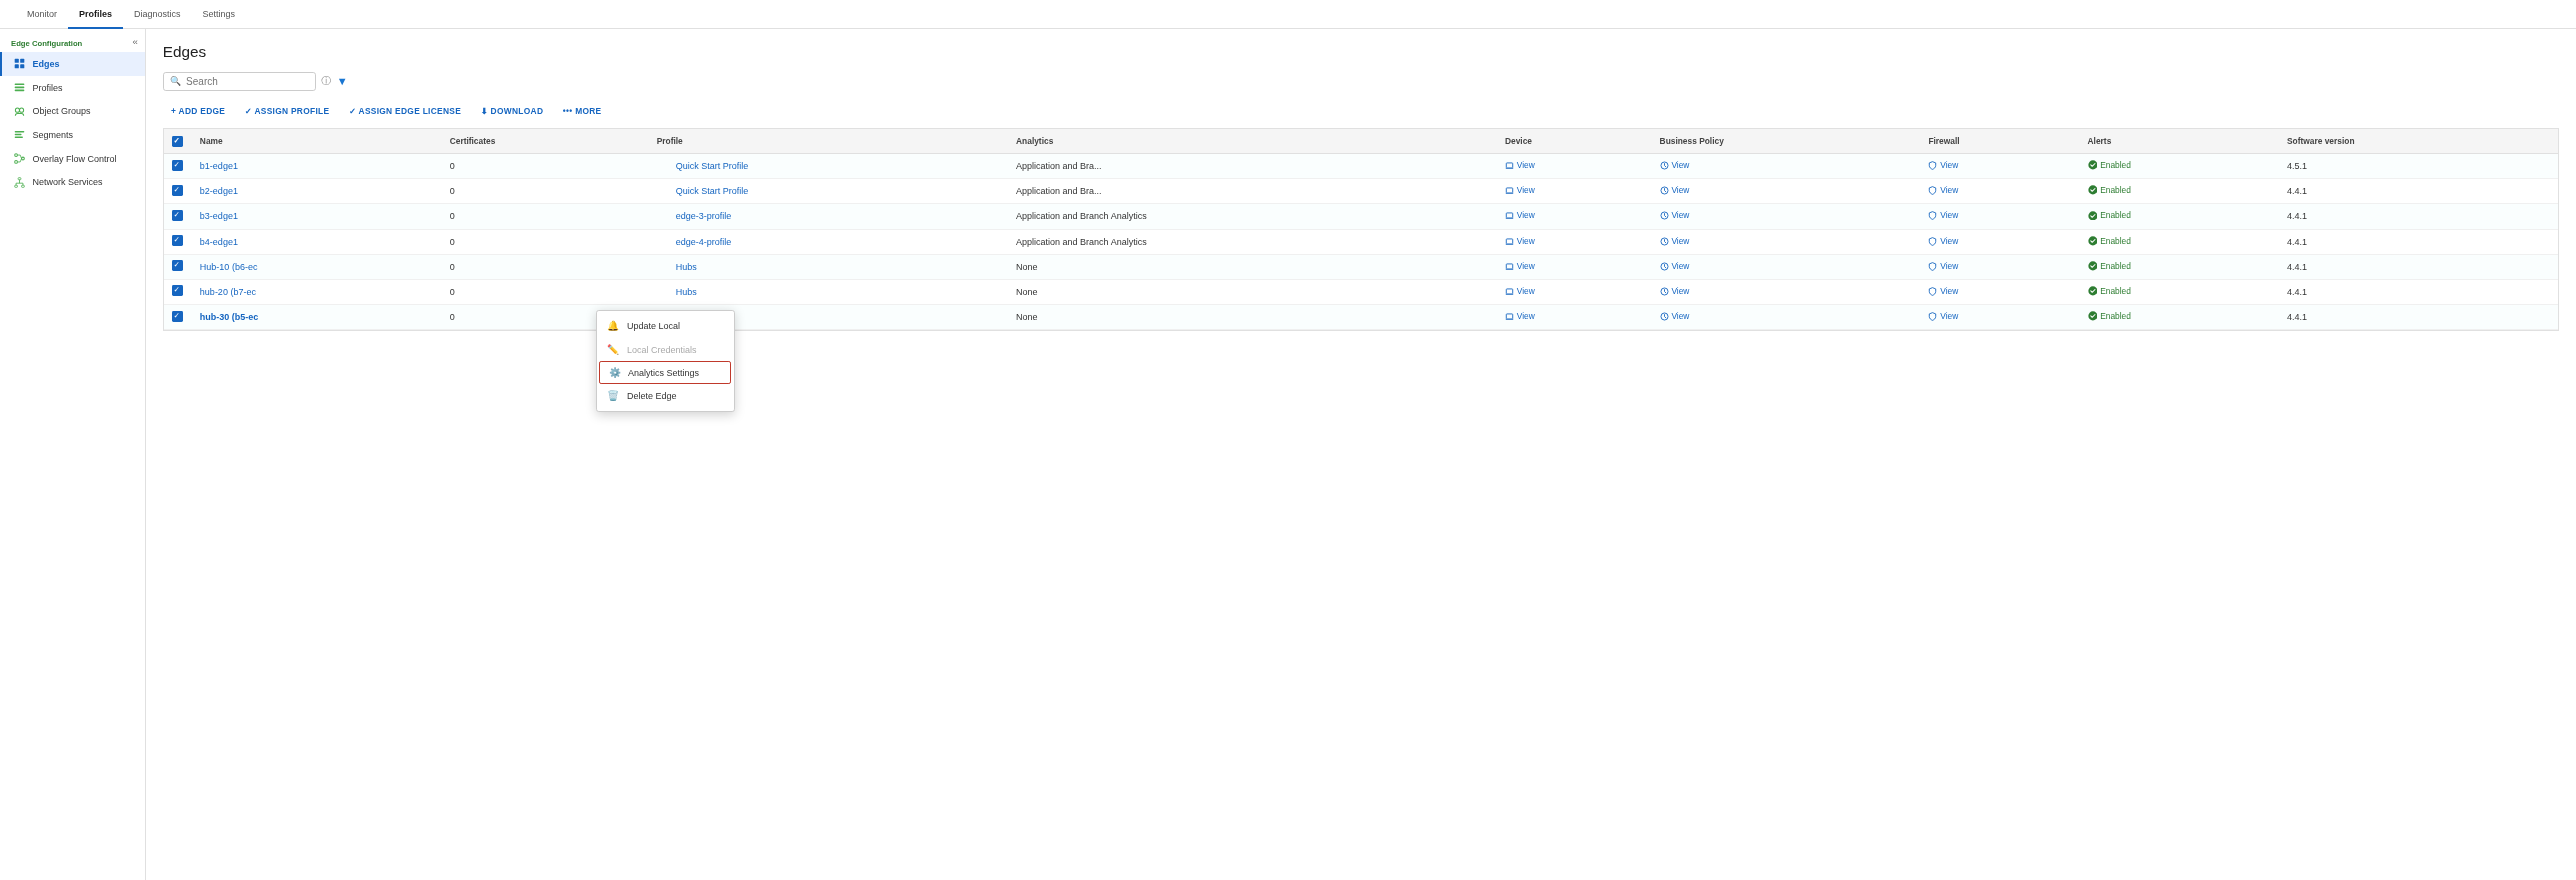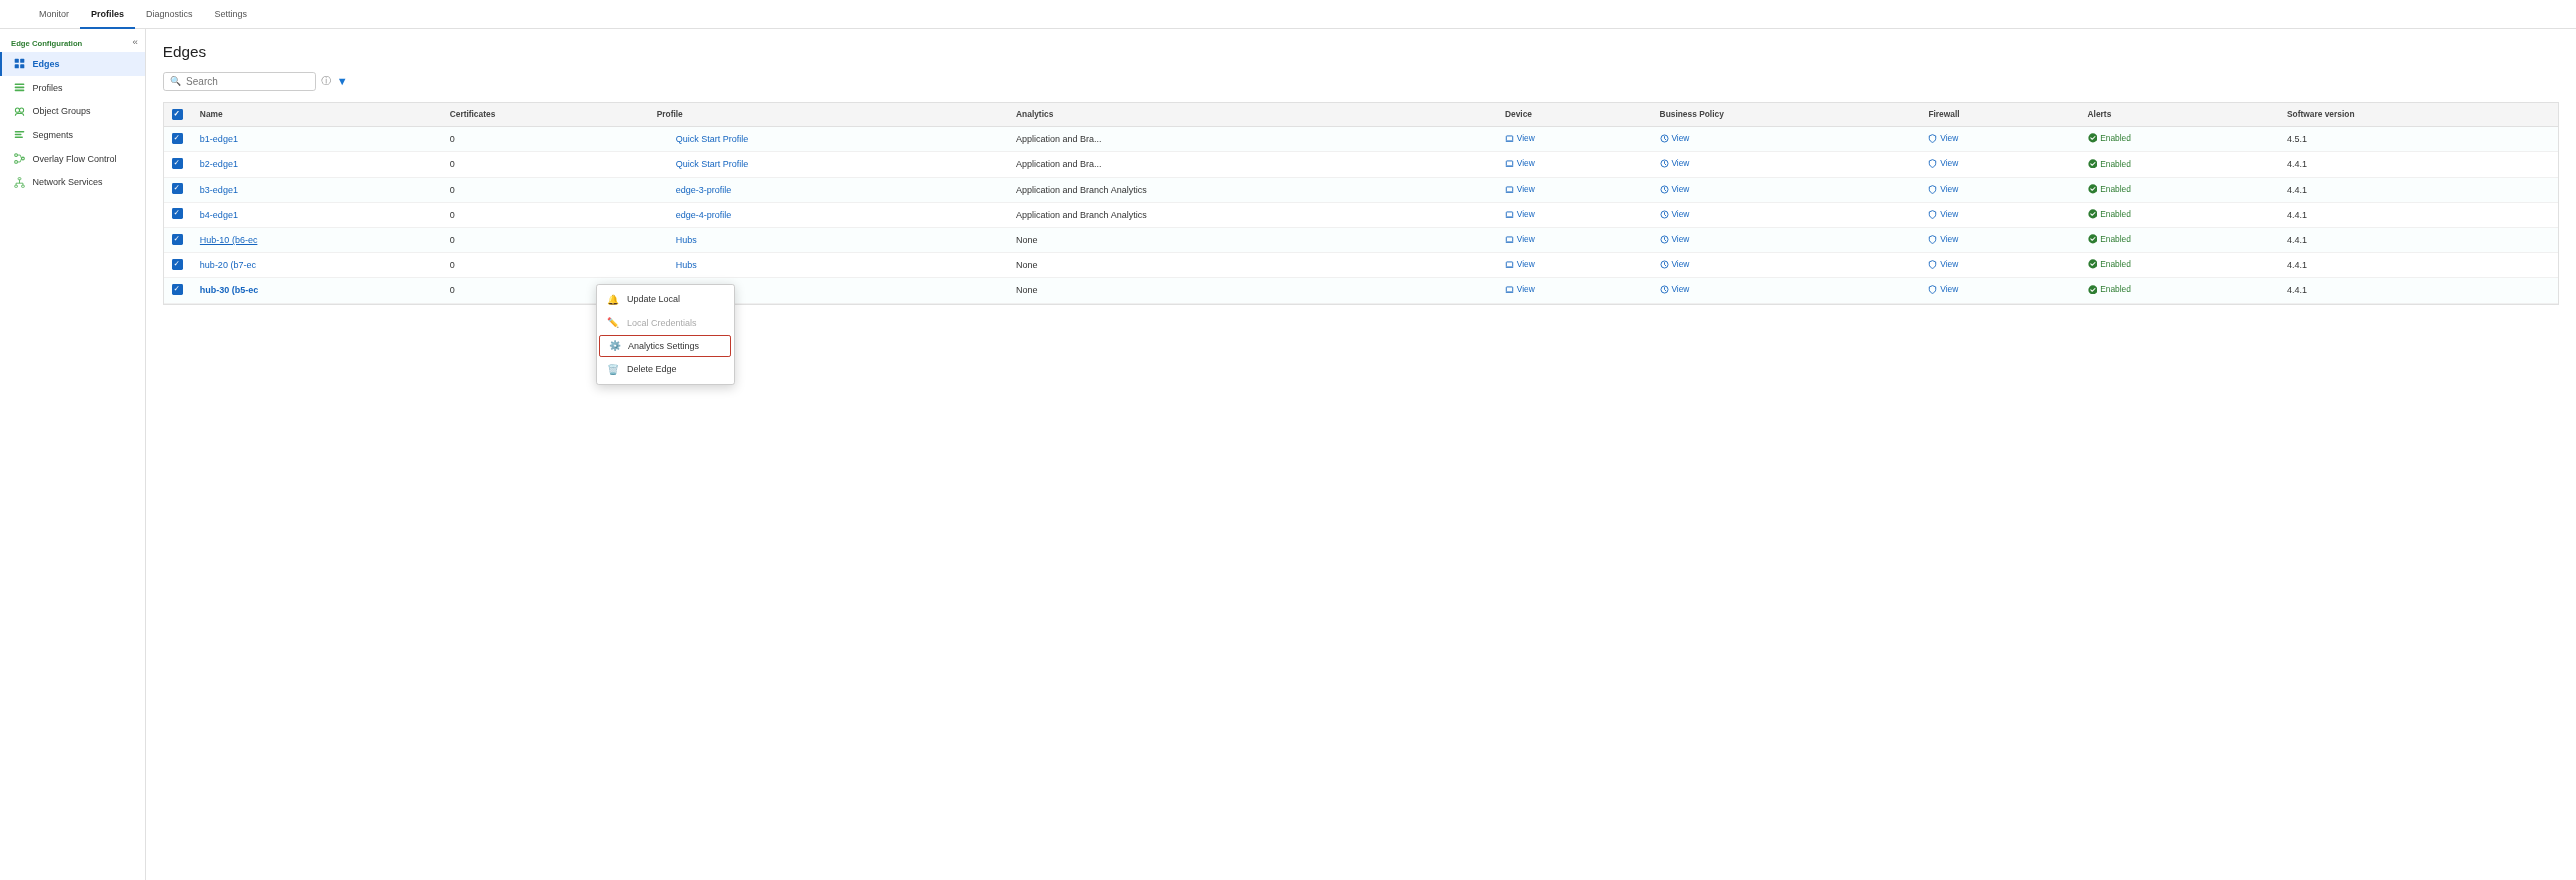--- a/index.html
+++ b/index.html
@@ -3,21 +3,21 @@
   <meta charset="utf-8">
   <style>
     * { box-sizing: border-box; margin: 0; padding: 0; }
     body { font-family: 'Segoe UI', Arial, sans-serif; font-size: 9px; background: #fff; color: #333; }
 
     
     .top-nav {
       display: flex;
       align-items: center;
       border-bottom: 1.4px solid #e0e0e0;
-      padding: 0 28px;
+      padding: 0 16px;
       height: 29px;
       background: #fff;
     }
     .top-nav-item {
       padding: 0 11px;
       height: 29px;
       display: flex;
       align-items: center;
       cursor: pointer;
       font-size: 9px;
@@ -349,20 +349,27 @@
 
     <div class="search-bar">
       <div class="search-input-wrap">
         <span class="search-icon-svg">🔍</span>
         <input type="text" placeholder="Search" style="">
       </div>
       <span class="info-icon" title="Info">ⓘ</span>
       <span class="filter-icon">▼</span>
     </div>
 
+    <div class="toolbar">
+      <button class="toolbar-btn">+ ADD EDGE</button>
+      <button class="toolbar-btn">✓ ASSIGN PROFILE</button>
+      <button class="toolbar-btn">✓ ASSIGN EDGE LICENSE</button>
+      <button class="toolbar-btn">⬇ DOWNLOAD</button>
+      <button class="toolbar-btn">••• MORE</button>
+    </div>
 
     <div class="table-wrap">
       <table>
         <thead>
           <tr>
             <th class="cb-col">
               <div class="header-checkbox-wrap">
                 <span class="checkbox-checked"></span>
               </div>
             </th>
@@ -556,21 +563,21 @@
                   </svg>
         Enabled
       </span>
     </td>
     <td>4.4.1</td>
   </tr>
             <tr>
     <td class="cb-col">
       <span class="checkbox-checked"></span>
     </td>
-    <td style="color:#1565c0;cursor:pointer;text-decoration:underline;">Hub-10 (b6-ec</td>
+    <td style="color:#1565c0;cursor:pointer;">Hub-10 (b6-ec</td>
     <td>0</td>
     <td><a class="link" href="#">Hubs</a></td>
     <td>None</td>
     <td>
       <span class="view-link">
         <svg width="9" height="9" viewBox="0 0 14 14" fill="none" style="vertical-align:middle">
                     <path d="M2 10V4a1 1 0 011-1h8a1 1 0 011 1v6" stroke="#1565c0" stroke-width="1.4"></path>
                     <rect x="1" y="10" width="12" height="2" rx="1" fill="#1565c0"></rect>
                   </svg>
         View

